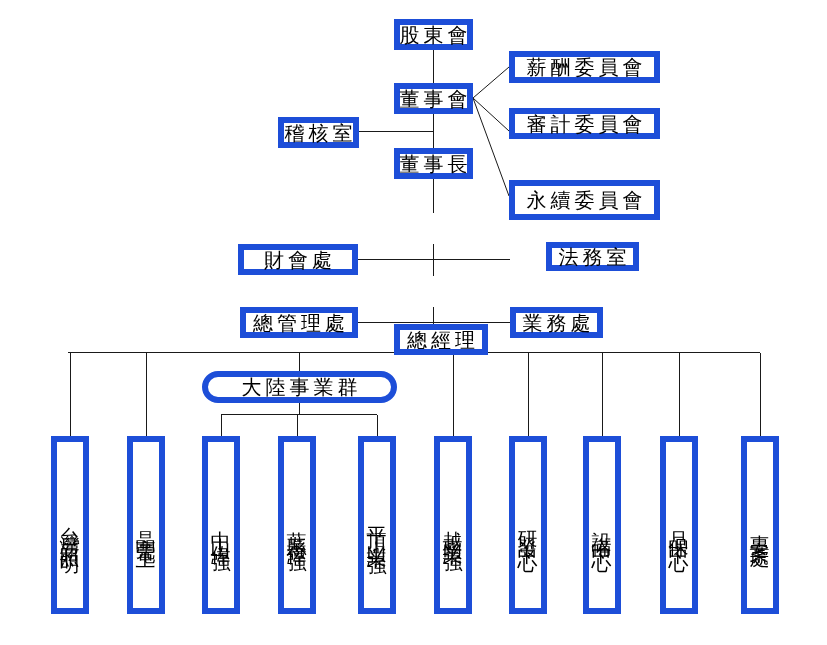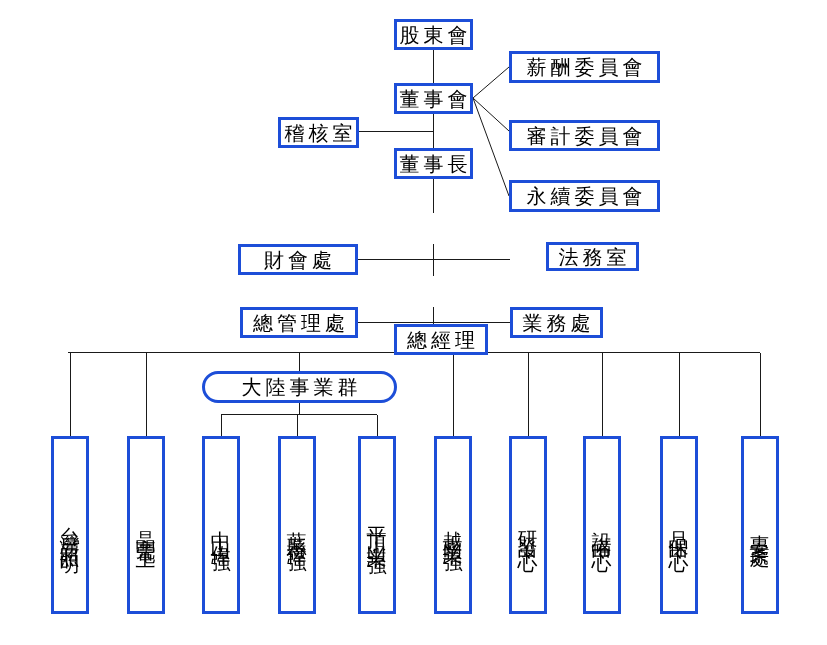--- a/index.html
+++ b/index.html
@@ -3,37 +3,37 @@
 <meta charset="utf-8">
 <style>
   html,body { margin:0; padding:0; background:#ffffff; }
   .stage {
     position:relative; width:827px; height:645px; background:#ffffff;
     font-family:"DejaVu Serif","Liberation Serif",serif; color:#000000;
     overflow:hidden;
   }
   .box {
     position:absolute; box-sizing:border-box;
-    border:3px solid #1d4ed8; background:#ffffff;
+    border:6px solid #1d4ed8; background:#ffffff;
     display:flex; align-items:center; justify-content:center;
     font-size:20px; line-height:1; white-space:nowrap;
   }
   .box .lbl { letter-spacing:4px; margin-right:-4px; }
   .vbox .lbl {
     writing-mode:vertical-rl; text-orientation:upright;
     letter-spacing:7px; margin-right:0; margin-bottom:-7px;
   }
   svg.wires { position:absolute; left:0; top:0; }
 
   
   #b-shareholders { left:394px; top:19px;  width:79px;  height:31px; }
   #b-board        { left:394px; top:83px;  width:79px;  height:31px; }
   #b-comp         { left:509px; top:51px;  width:151px; height:32px; }
-  #b-auditc       { left:509px; top:120px; width:151px; height:31px; }
-  #b-esg          { left:509px; top:180px; width:151px; height:32px; }
+  #b-auditc       { left:509px; top:108px; width:151px; height:31px; }
+  #b-esg          { left:509px; top:180px; width:151px; height:40px; }
   #b-auditoffice  { left:278px; top:117px; width:81px;  height:31px; }
   #b-chairman     { left:394px; top:148px; width:79px;  height:31px; }
   #b-ceo          { left:394px; top:213px; width:79px;  height:31px; }
   #b-finance      { left:238px; top:244px; width:120px; height:31px; }
   #b-legal        { left:510px; top:242px; width:93px;  height:29px;margin-left:36px; }
   #b-gm           { left:394px; top:276px; width:94px;  height:31px;margin-top:48px; }
   #b-gmoffice     { left:240px; top:307px; width:118px; height:31px; }
   #b-sales        { left:510px; top:307px; width:93px;  height:31px; }
   #b-mainland     { left:202px; top:371px; width:195px; height:32px;border-radius:16px; }
 

